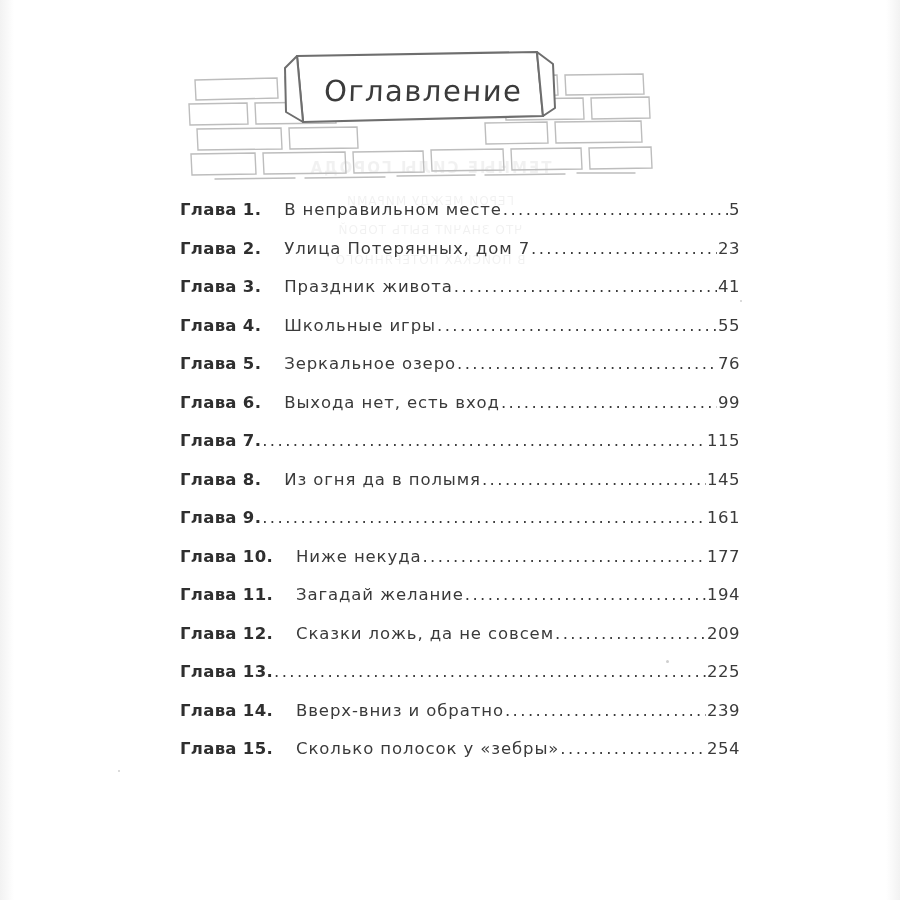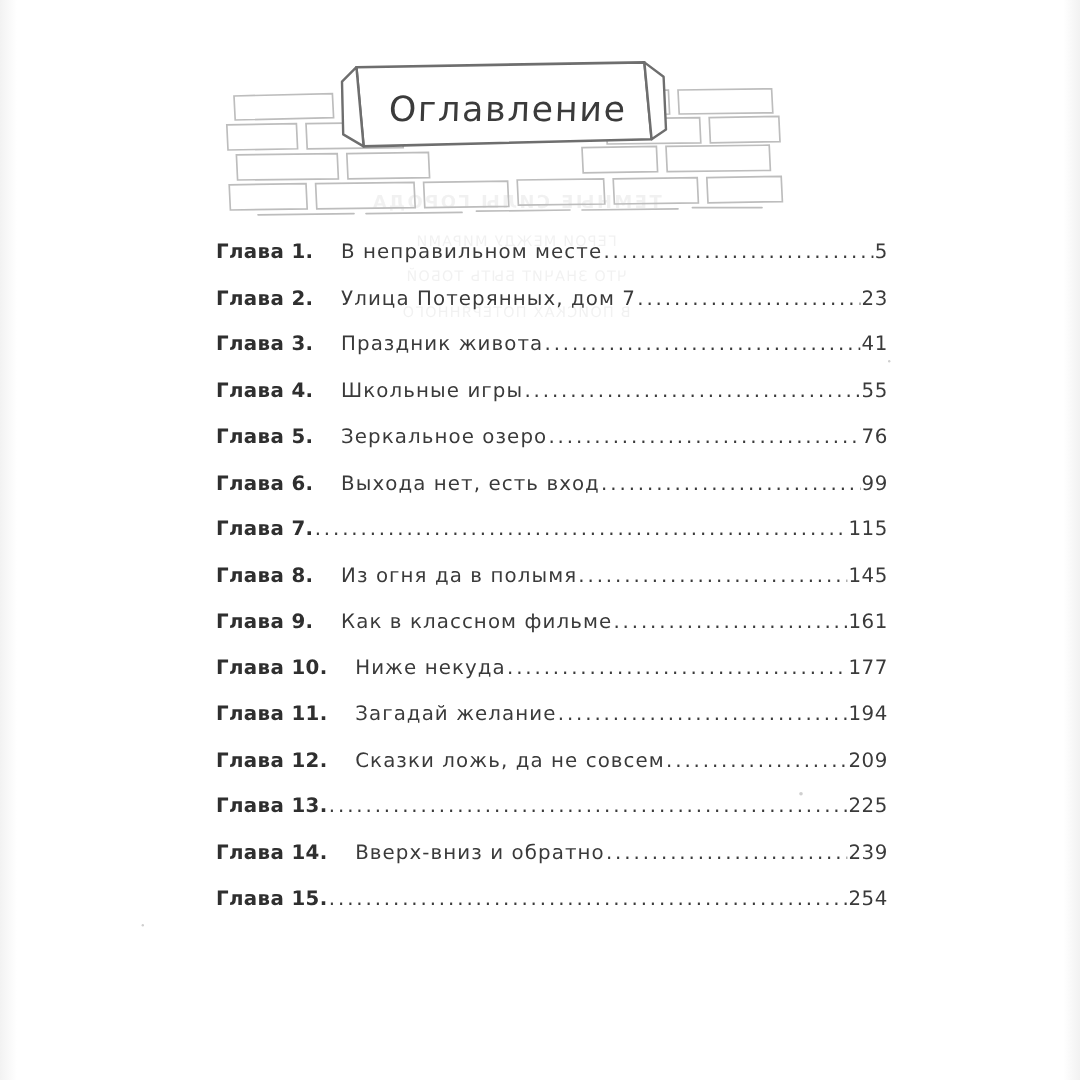--- a/index.html
+++ b/index.html
@@ -238,21 +238,20 @@
         <span class="page-num">115</span>
       </div>
       <div class="toc-row">
         <span class="chap-label">Глава 8.</span>
         <span class="chap-title">Из огня да в полымя</span>
         <span class="leader">...........................................................</span>
         <span class="page-num">145</span>
       </div>
       <div class="toc-row">
         <span class="chap-label">Глава 9.</span>
-        <span class="chap-title">Как в классном фильме</span>
         <span class="leader">...........................................................</span>
         <span class="page-num">161</span>
       </div>
       <div class="toc-row">
         <span class="chap-label">Глава 10.</span>
         <span class="chap-title">Ниже некуда</span>
         <span class="leader">...........................................................</span>
         <span class="page-num">177</span>
       </div>
       <div class="toc-row">
@@ -273,18 +272,19 @@
         <span class="page-num">225</span>
       </div>
       <div class="toc-row">
         <span class="chap-label">Глава 14.</span>
         <span class="chap-title">Вверх-вниз и обратно</span>
         <span class="leader">...........................................................</span>
         <span class="page-num">239</span>
       </div>
       <div class="toc-row">
         <span class="chap-label">Глава 15.</span>
+        <span class="chap-title">Сколько полосок у «зебры»</span>
         <span class="leader">...........................................................</span>
         <span class="page-num">254</span>
       </div>
     </div>
 
 </div>
 
 </body></html>

